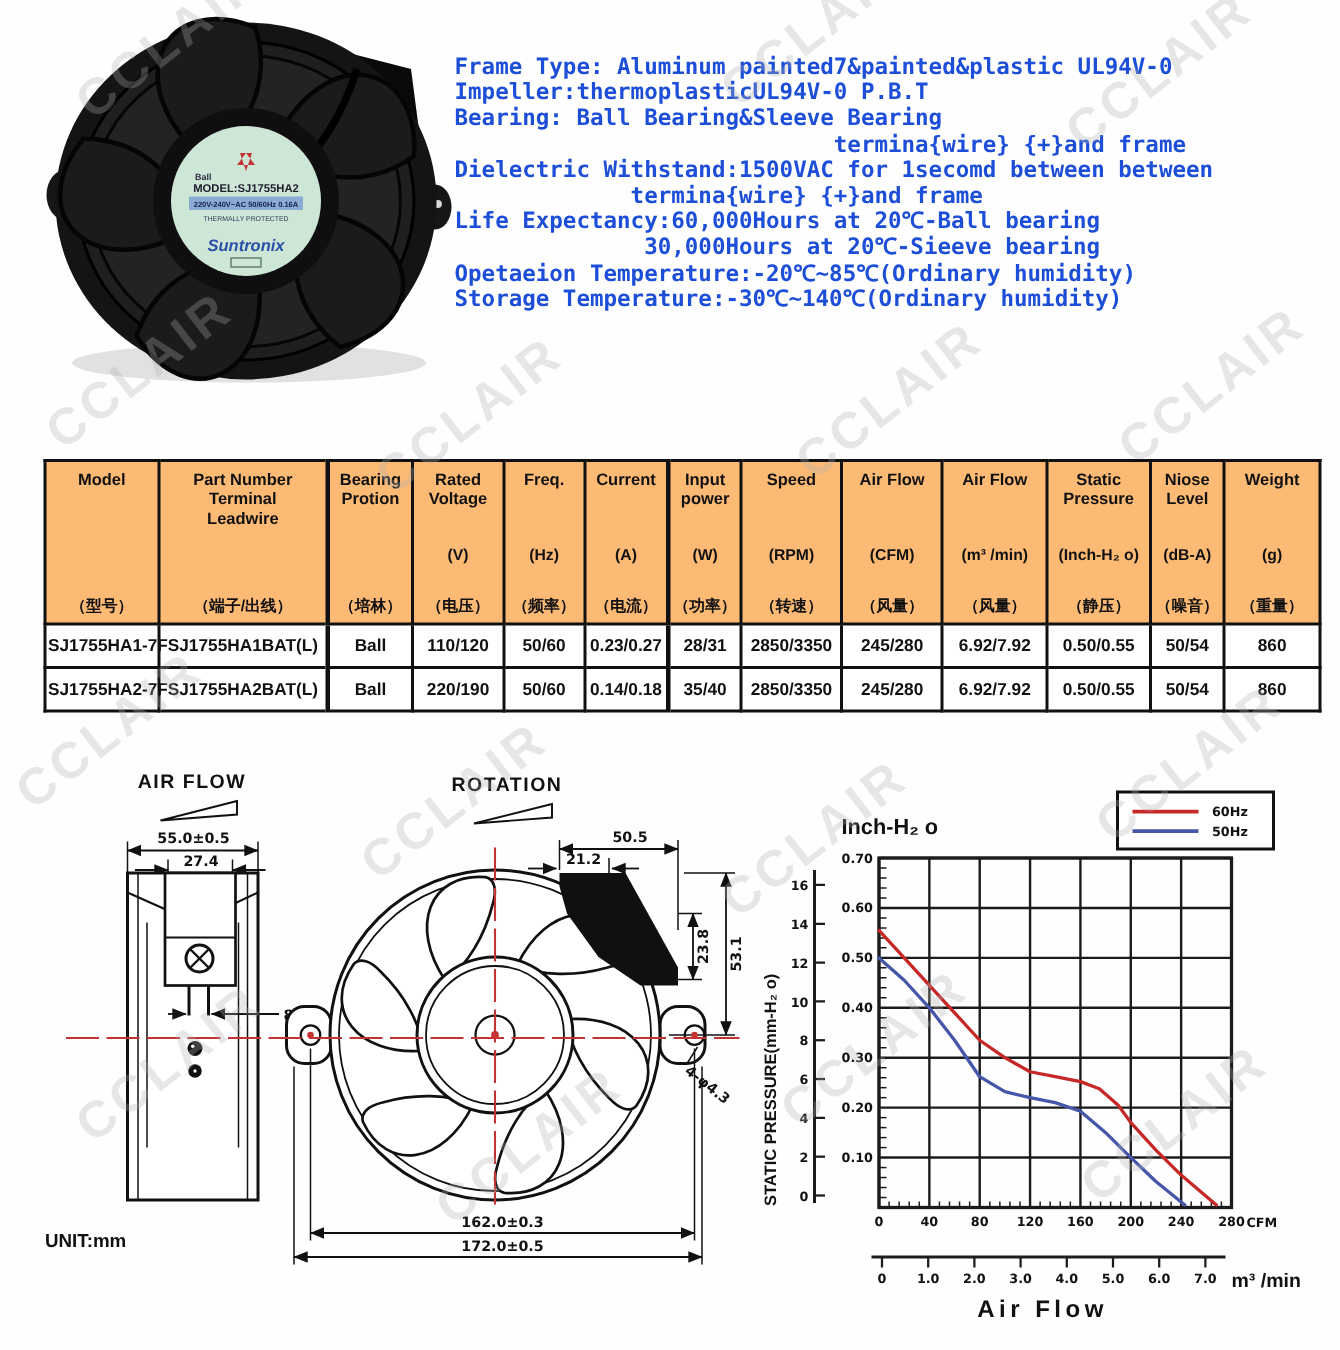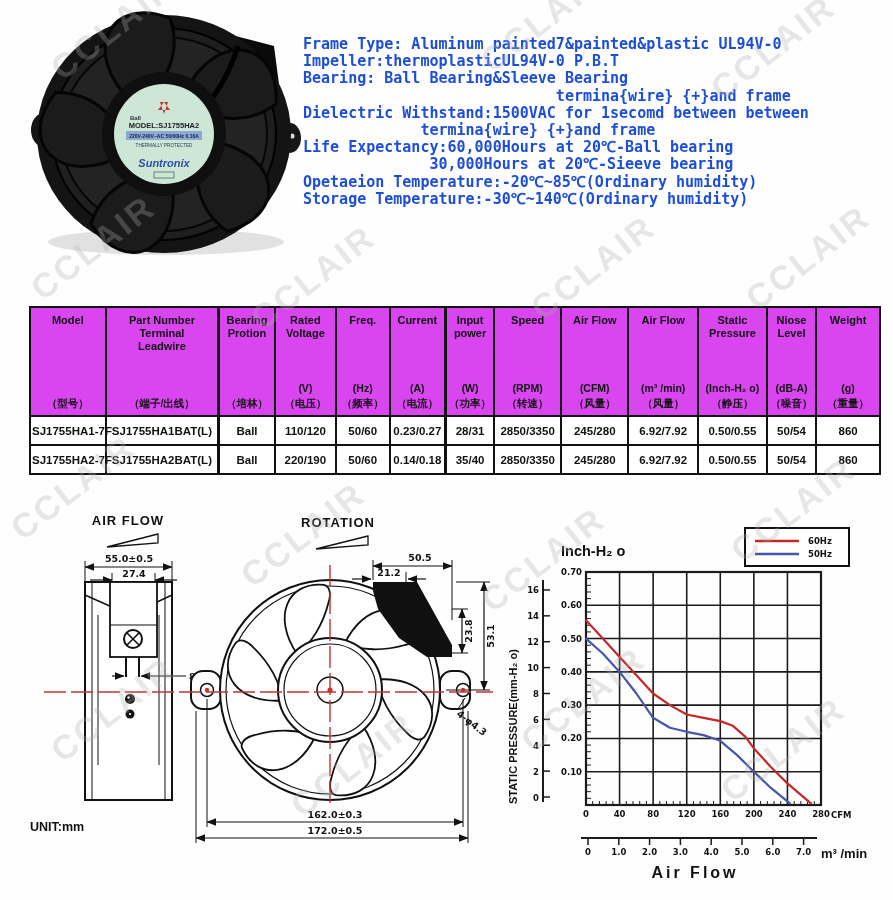--- a/index.html
+++ b/index.html
@@ -9,25 +9,25 @@
   #wm-layer{position:absolute;inset:0;z-index:6;pointer-events:none;}
   .wm{position:absolute;font:bold 34px "Liberation Sans",sans-serif;color:rgba(176,176,176,0.30);
       transform:rotate(-38deg);letter-spacing:3px;}
   
   #spec-list{position:absolute;left:303px;top:36px;z-index:2;}
   .spec-line{white-space:pre;font:bold 15px "DejaVu Sans Mono",monospace;line-height:17.2px;color:#1d4ed8;}
   
   #spec-table{position:absolute;left:29px;top:306px;width:852px;border-collapse:collapse;
               table-layout:fixed;z-index:2;background:#fff;}
   #spec-table th,#spec-table td{border:2px solid #111;}
-  #spec-table th{height:97px;padding:6px 1px 4px 1px;vertical-align:top;background:#d946ef;}
+  #spec-table th{height:97px;padding:6px 1px 4px 1px;vertical-align:top;background:#fdba74;}
   .th-flex{display:flex;flex-direction:column;height:100%;align-items:center;}
   .th-en{font:bold 11px "Liberation Sans",sans-serif;white-space:pre-line;text-align:center;line-height:13px;}
   .th-unit{margin-top:auto;font:bold 10.5px "Liberation Sans",sans-serif;}
-  .th-cn{font:bold 10.5px "Liberation Sans",sans-serif;margin-top:3px;white-space:nowrap;}
+  .th-cn{font:bold 10.5px "Liberation Sans",sans-serif;margin-top:21px;white-space:nowrap;}
   #spec-table td{height:27px;text-align:center;font:bold 11.5px "Liberation Sans",sans-serif;padding:0 1px;white-space:nowrap;}
   .thick-left{border-left-width:3px !important;}
   
   #photo-svg{position:absolute;left:26px;top:6px;z-index:1;}
   #draw-svg{position:absolute;left:28px;top:505px;z-index:2;}
   #perf-chart{position:absolute;left:503px;top:512px;z-index:2;}
   
   .dt{font:bold 9.5px "DejaVu Sans",sans-serif;fill:#111;}
   .dt-big{font:bold 13px "Liberation Sans",sans-serif;fill:#111;letter-spacing:1px;}
   .dt-unit{font:bold 12.5px "Liberation Sans",sans-serif;fill:#111;}

